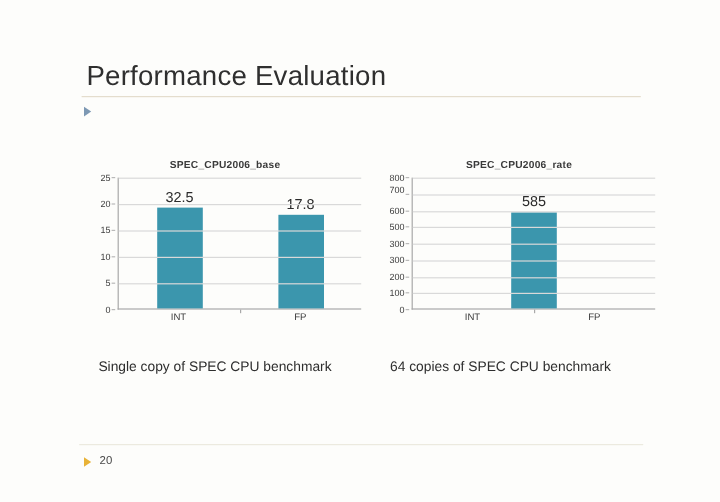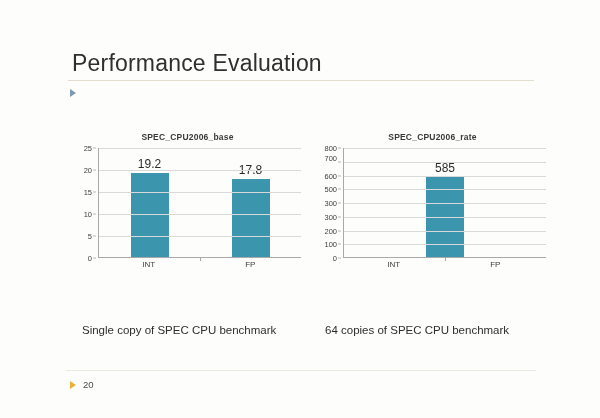--- a/index.html
+++ b/index.html
@@ -73,21 +73,21 @@
   .xlabels{
     position:absolute;left:28px;right:4px;top:112px;display:flex;
   }
   .xlabel{flex:1;text-align:center;font-size:8px;color:#3c3c3c;}
   .xtick{
     position:absolute;top:110px;width:1px;height:3px;background:#a9a9a9;
   }
 
   
   .caption{
-    position:absolute;top:300px;font-size:11.5px;color:#2e2e2e;white-space:nowrap;margin-top:24px;
+    position:absolute;top:300px;font-size:11.5px;color:#2e2e2e;white-space:nowrap;
   }
   .caption-left{left:82px;}
   .caption-right{left:325px;}
 
   
   .footer-rule{
     position:absolute;left:66px;top:370px;width:470px;height:1px;background:#eceadf;
   }
   .footer-page{
     position:absolute;left:70px;top:379px;display:flex;align-items:center;gap:7px;
@@ -131,21 +131,21 @@
           <div class="ytick-mark" style="top: 44px;"></div>
           <div class="ytick" style="top: 22px;">20</div>
           <div class="ytick-mark" style="top: 22px;"></div>
           <div class="ytick" style="top: 0px;">25</div>
           <div class="ytick-mark" style="top: 0px;"></div>
         </div>
       <div class="plot" id="plot-0">
         <div class="bars" id="bars-0">
             <div class="bar-slot">
               <div class="bar" style="height: 84.48px; background: rgb(59, 150, 173);"></div>
-              <div class="bar-value" style="bottom: 86.48px;">19.2</div>
+              <div class="bar-value" style="bottom: 86.48px;">32.5</div>
             </div>
             <div class="bar-slot">
               <div class="bar" style="height: 78.32px; background: rgb(59, 150, 173);"></div>
               <div class="bar-value" style="bottom: 80.32px;">17.8</div>
             </div>
           </div>
       <div class="gridline" style="top: 88px;"></div>
           <div class="gridline" style="top: 66px;"></div>
           <div class="gridline" style="top: 44px;"></div>
           <div class="gridline" style="top: 22px;"></div>

